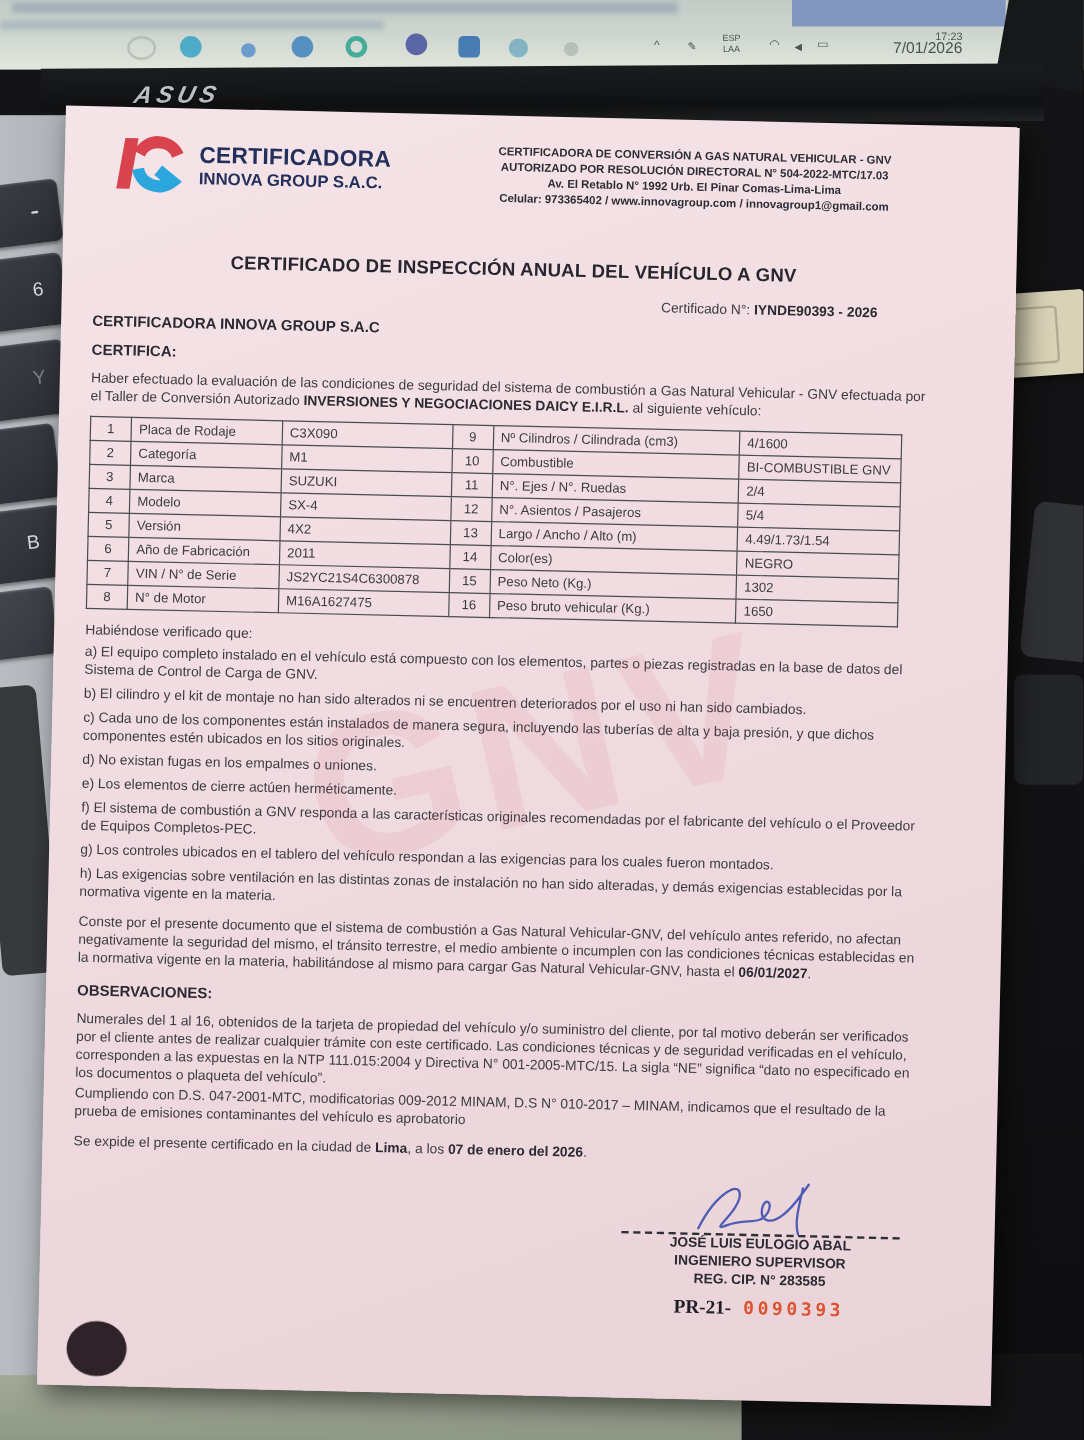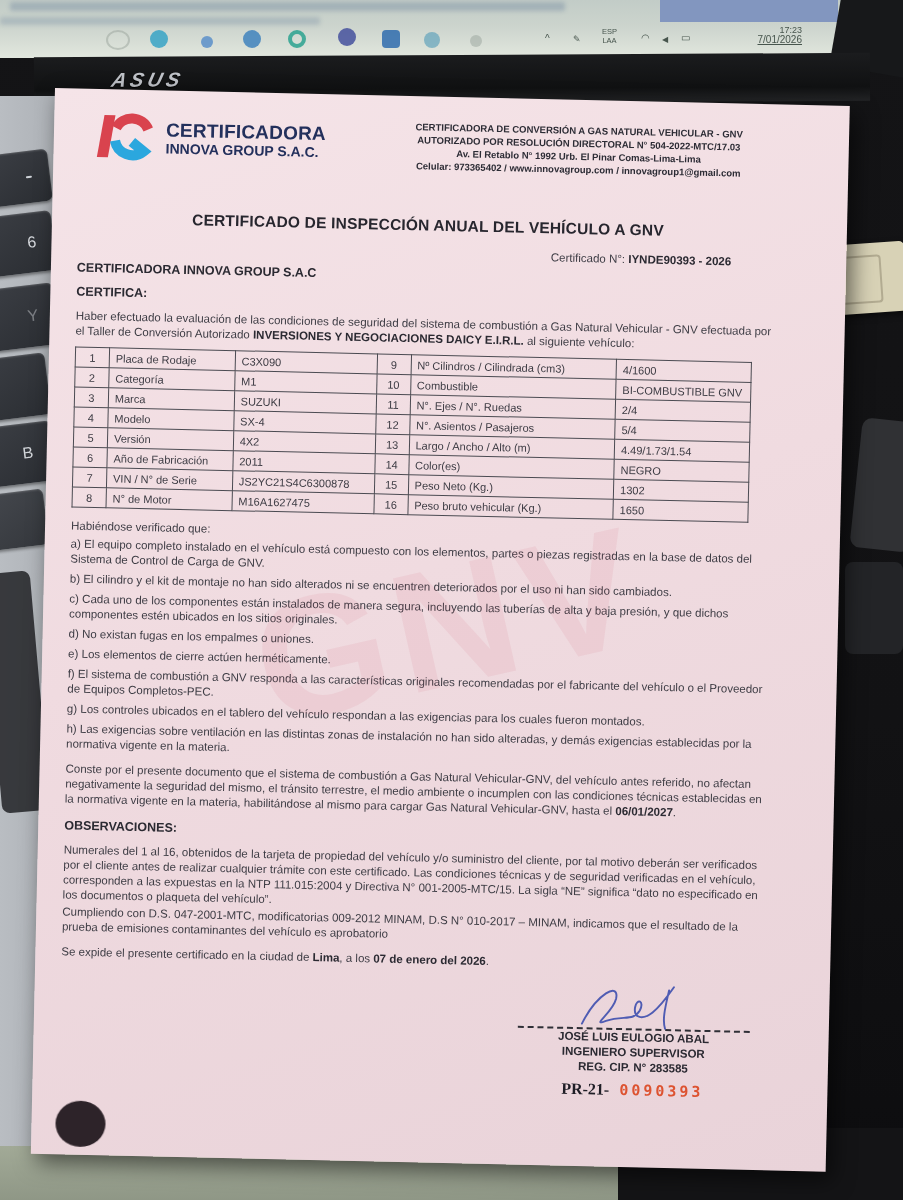--- a/index.html
+++ b/index.html
@@ -25,21 +25,21 @@
   .d8 { left:424px; top:32px; width:16px; height:16px; background:#4f9ab8; opacity:.6; }
   .d9 { left:470px; top:35px; width:12px; height:12px; background:#8a958e; opacity:.4; }
   .tbtxt { position:absolute; color:#47554d; font-size:8px; line-height:9px; }
   .chev { left:545px; top:34px; font-size:10px; }
   .pin  { left:573px; top:35px; font-size:9px; }
   .lang { left:602px; top:27px; font-size:7.5px; text-align:center; }
   .wifi { left:641px; top:33px; font-size:10px; }
   .spk  { left:662px; top:35px; font-size:8px; }
   .batt { left:681px; top:33px; font-size:10px; }
   .clock { left:722px; top:26px; width:80px; text-align:right; }
-  .clock .t { font-size:9px; } .clock .d { font-size:10px;text-decoration:underline; }
+  .clock .t { font-size:9px; } .clock .d { font-size:13px; }
   .screen-corner { position:absolute; left:836px; top:-12px; width:100px; height:86px; background:#17181a; transform:rotate(10deg); }
 
   
   .bezel { position:absolute; left:34px; top:55px; width:836px; height:48px;
     background:linear-gradient(180deg,#1b1c1e 0%,#101112 70%,#232426 100%); transform:rotate(-0.3deg); }
   .asus { position:absolute; left:78px; top:12px; color:#bfc2c8; font-size:20px; font-weight:bold; font-style:italic;
     letter-spacing:4px; transform:skewX(-14deg); text-shadow:0 1px 1px #000; }
 
   
   .kbd { position:absolute; left:0; top:96px; width:80px; height:1060px; background:linear-gradient(90deg,#b9bdc2 0%,#aeb2b7 70%,#9fa3a8 100%); }

